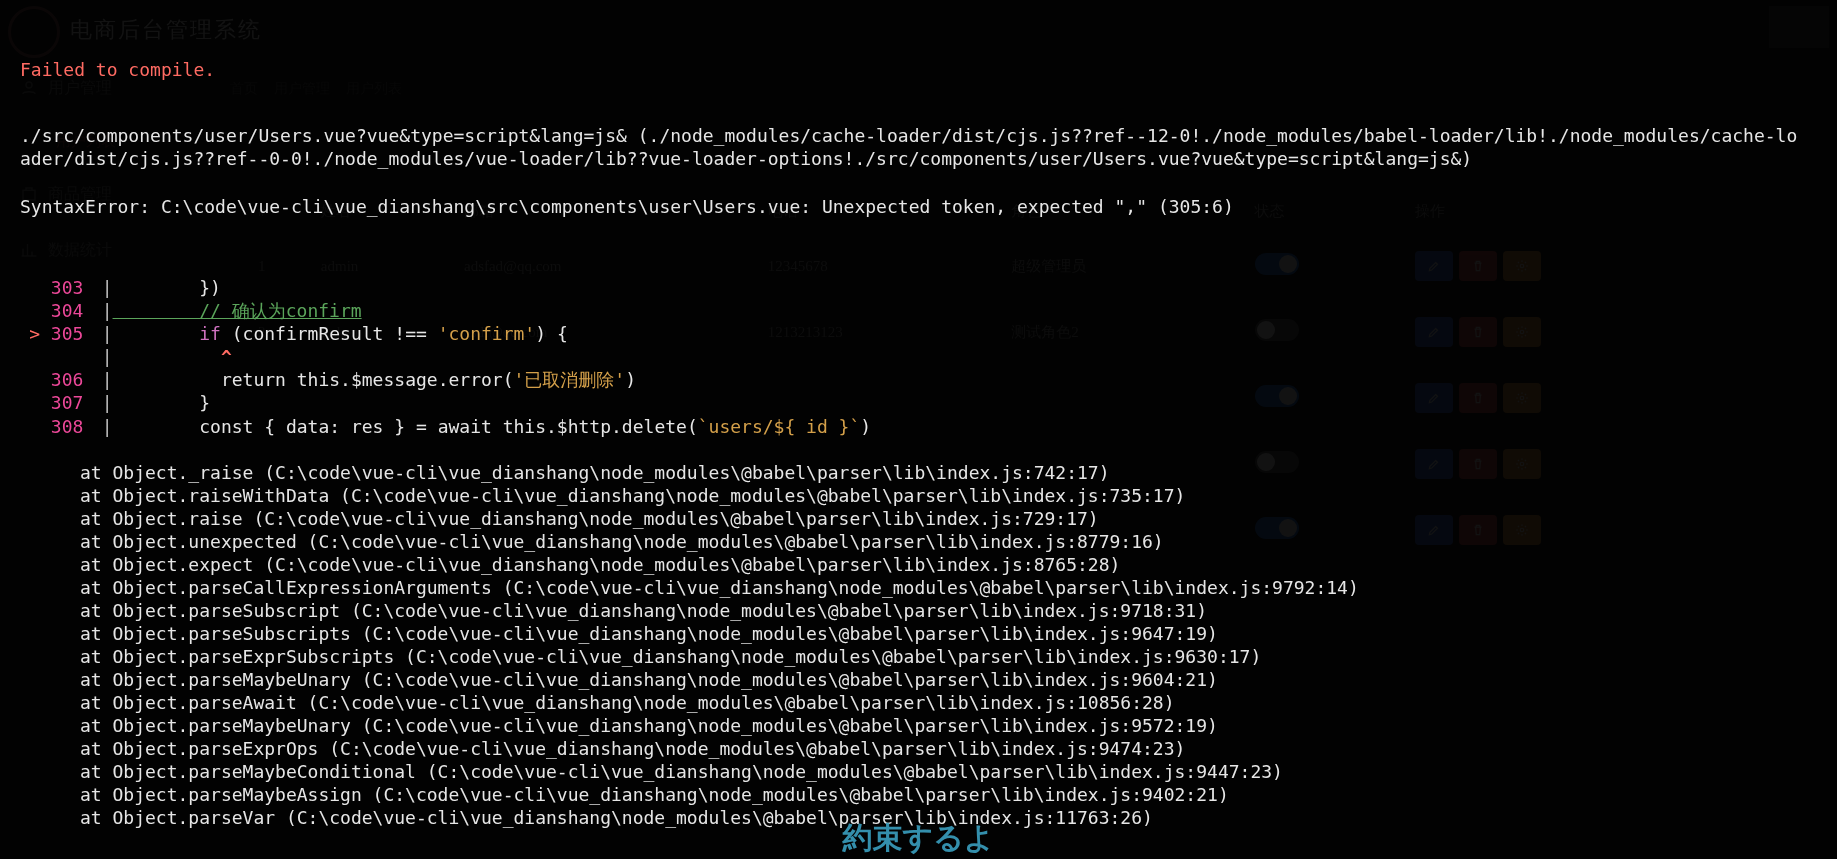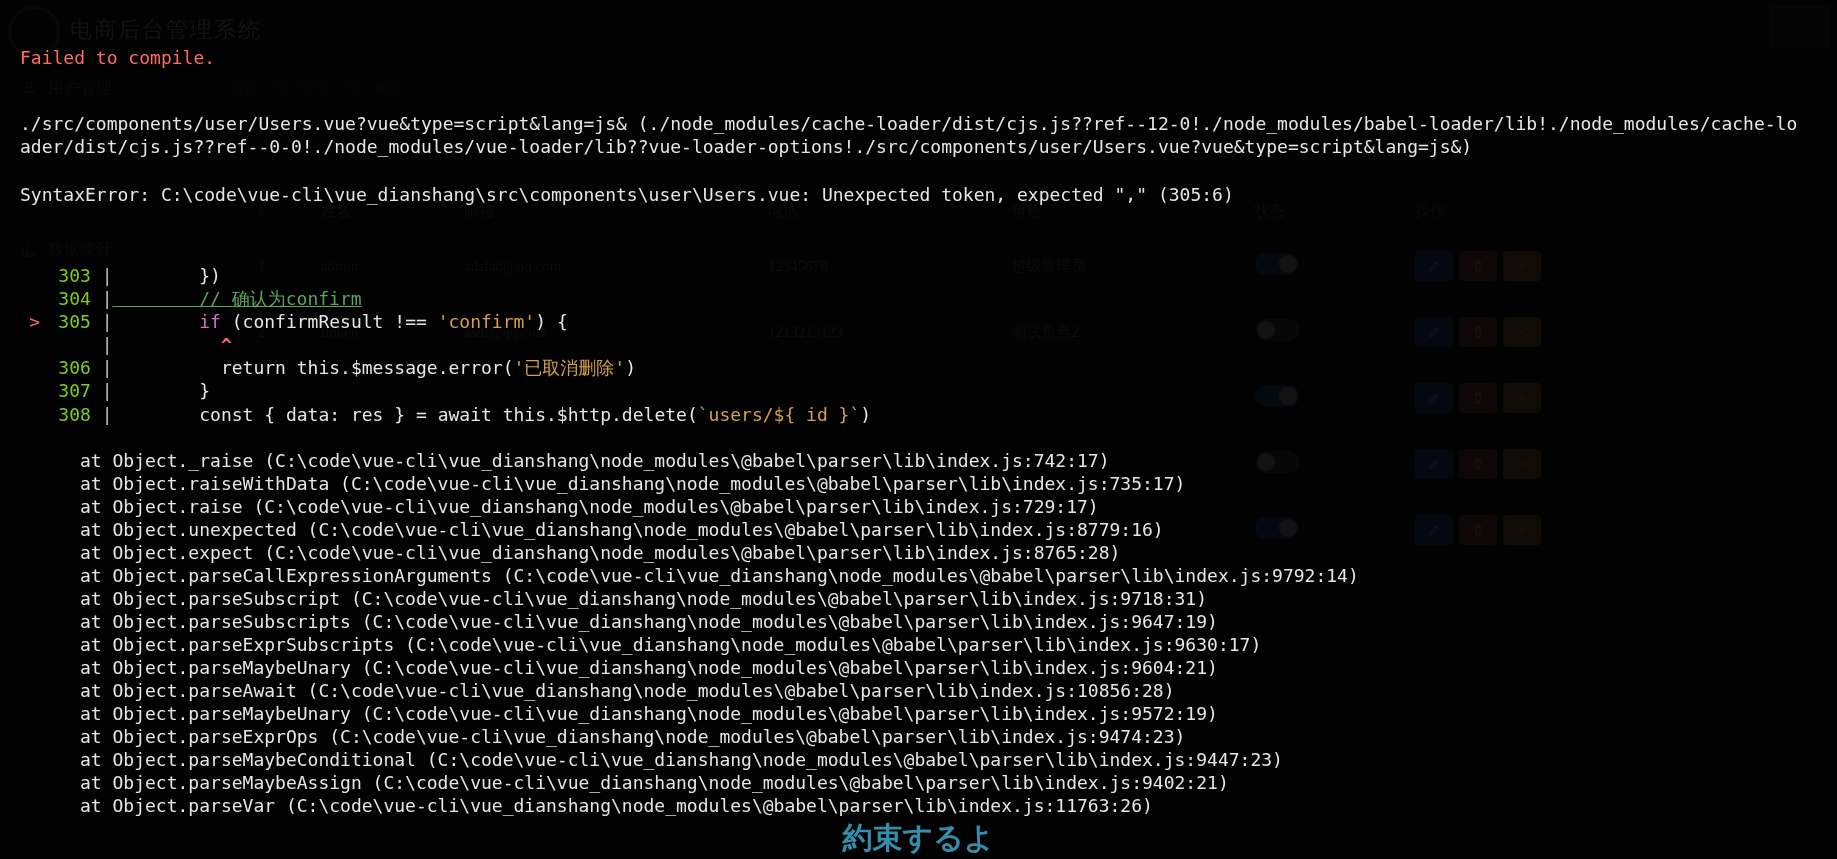--- a/index.html
+++ b/index.html
@@ -130,26 +130,26 @@
   }
   .admin-ui .ops .b.blue   { background: var(--btn-blue); }
   .admin-ui .ops .b.red    { background: var(--btn-red); }
   .admin-ui .ops .b.orange { background: var(--btn-orange); }
   .admin-ui .ops svg { width:14px; height:14px; stroke:#fff; fill:none; stroke-width:2; }
 
   
   .overlay {
     position: absolute; inset: 0;
     background: rgba(0,0,0,0.85);
-    padding: 0 20px 20px 20px;
+    padding: 12px 20px 20px 20px;
     white-space: pre;
     line-height: 1.28;
   }
   .overlay .title { color: var(--error); margin-bottom: 20px; }
-  .overlay .gutter { display:inline-block; width: 40px; text-align:right; color:#84cc16;}
+  .overlay .gutter { display:inline-block; width: 40px; color:#ec4899;}
   .overlay .marker { display:inline-block; width: 20px; text-align:right; color: var(--error); }
   .overlay .bar { color:#c0c0c0; }
   .overlay .comment { color: var(--comment); text-decoration: underline; }
   .overlay .str { color: var(--string); }
   .overlay .kw { color: var(--keyword); }
   .overlay .caret { color: var(--error); font-weight:bold; }
   .overlay .caption {
     position:absolute; left:50%; bottom:2px; transform:translateX(-50%);
     color:#3a9fbf; font-size:30px; font-weight:bold; opacity:0.9;
     font-family: "Segoe UI", Arial, sans-serif;

